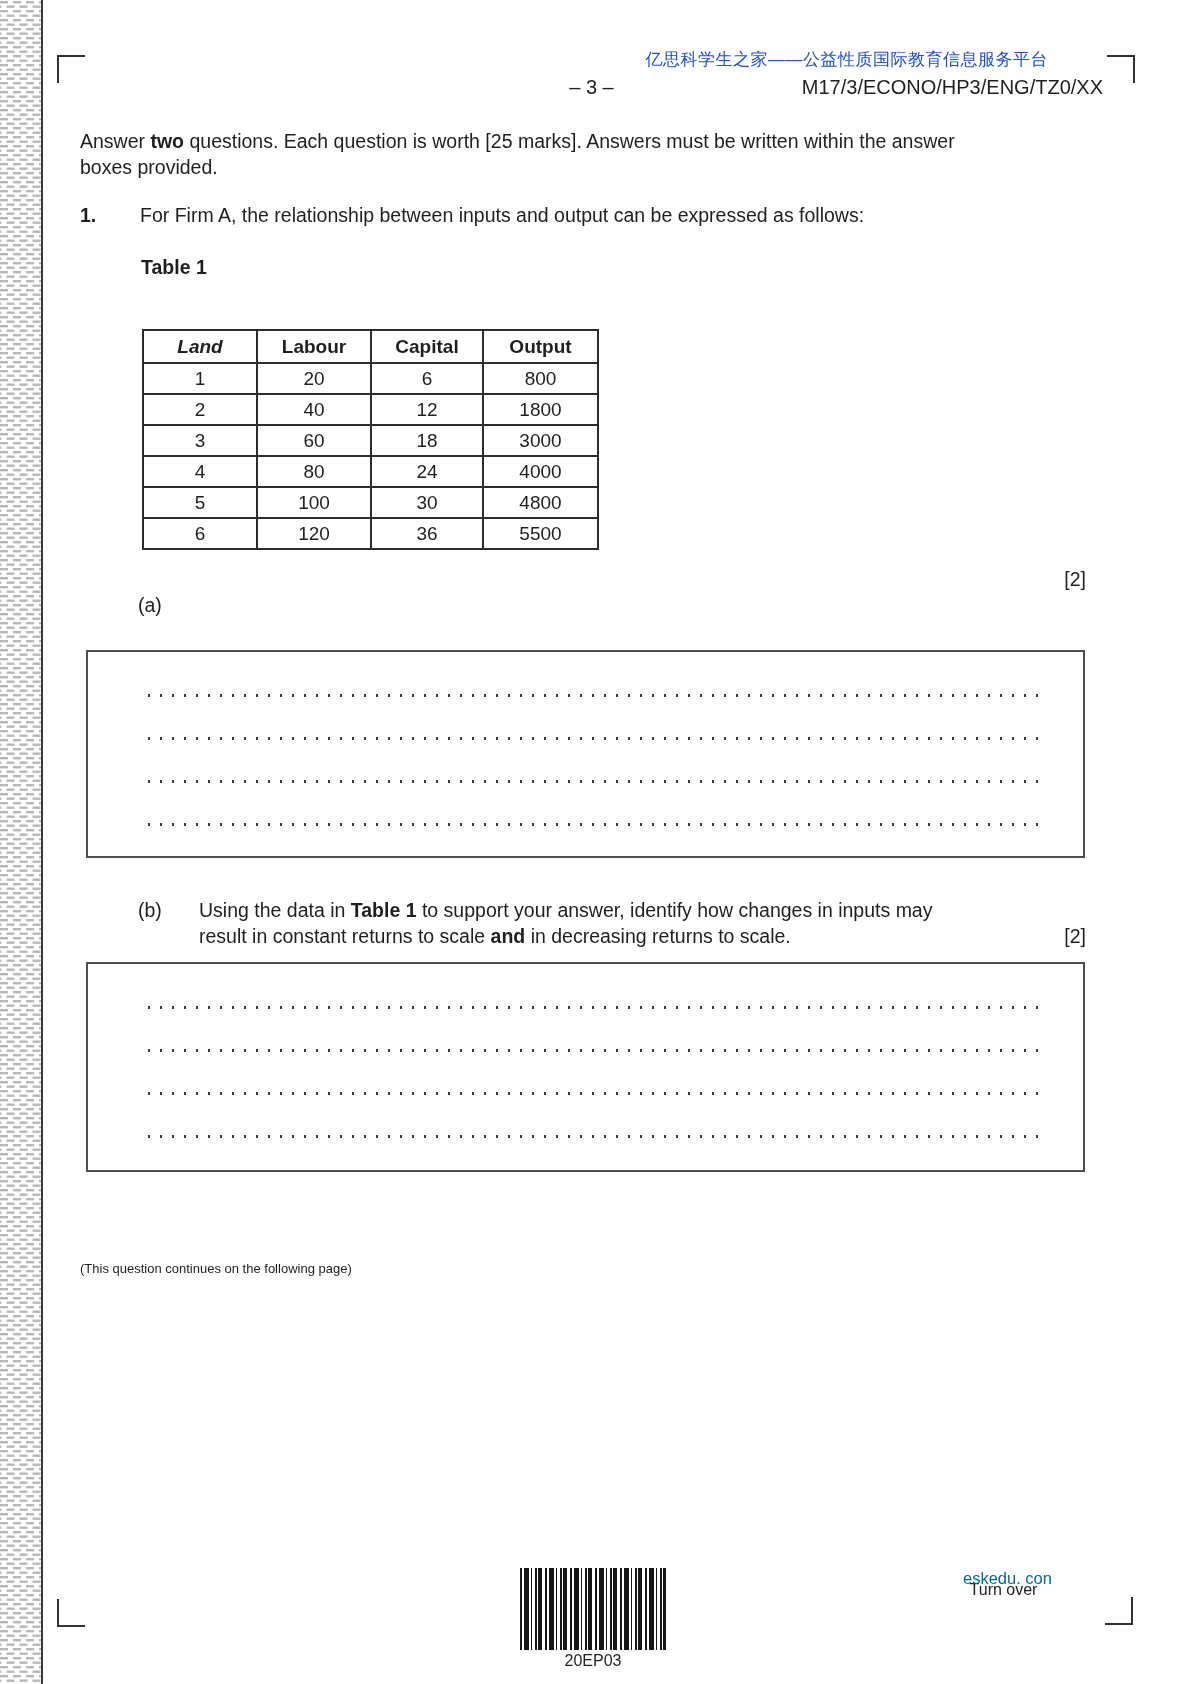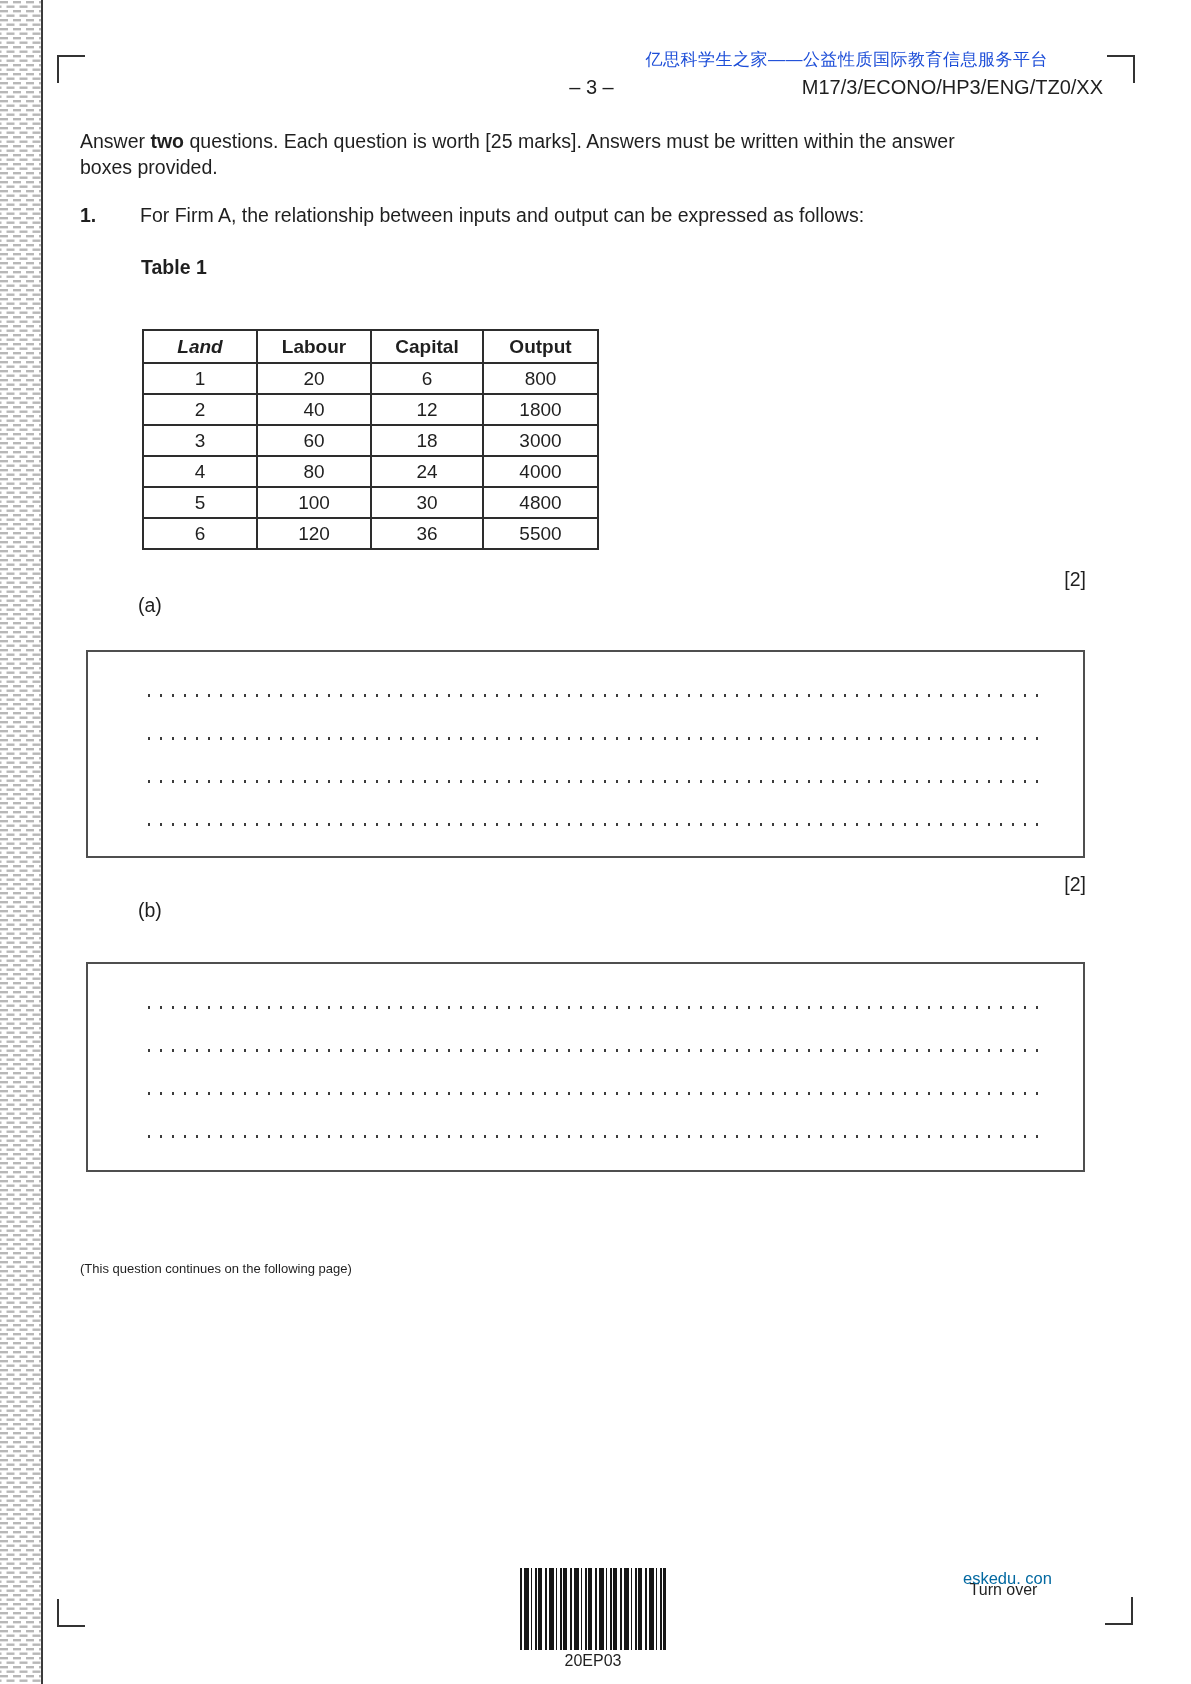--- a/index.html
+++ b/index.html
@@ -189,20 +189,24 @@
 
 <div class="answer-box box-a">
   <div class="dotline"></div>
   <div class="dotline"></div>
   <div class="dotline"></div>
   <div class="dotline"></div>
 </div>
 
 <div class="part-row part-b">
   <span class="part-label">(b)</span>
+  <div class="part-text">
+    <span>Using the data in </span><b>Table 1</b><span> to support your answer, identify how changes in inputs may</span><br>
+    <span>result in constant returns to scale </span><b>and</b><span> in decreasing returns to scale.</span>
+  </div>
   <span class="marks">[2]</span>
 </div>
 
 <div class="answer-box box-b">
   <div class="dotline"></div>
   <div class="dotline"></div>
   <div class="dotline"></div>
   <div class="dotline"></div>
 </div>
 

